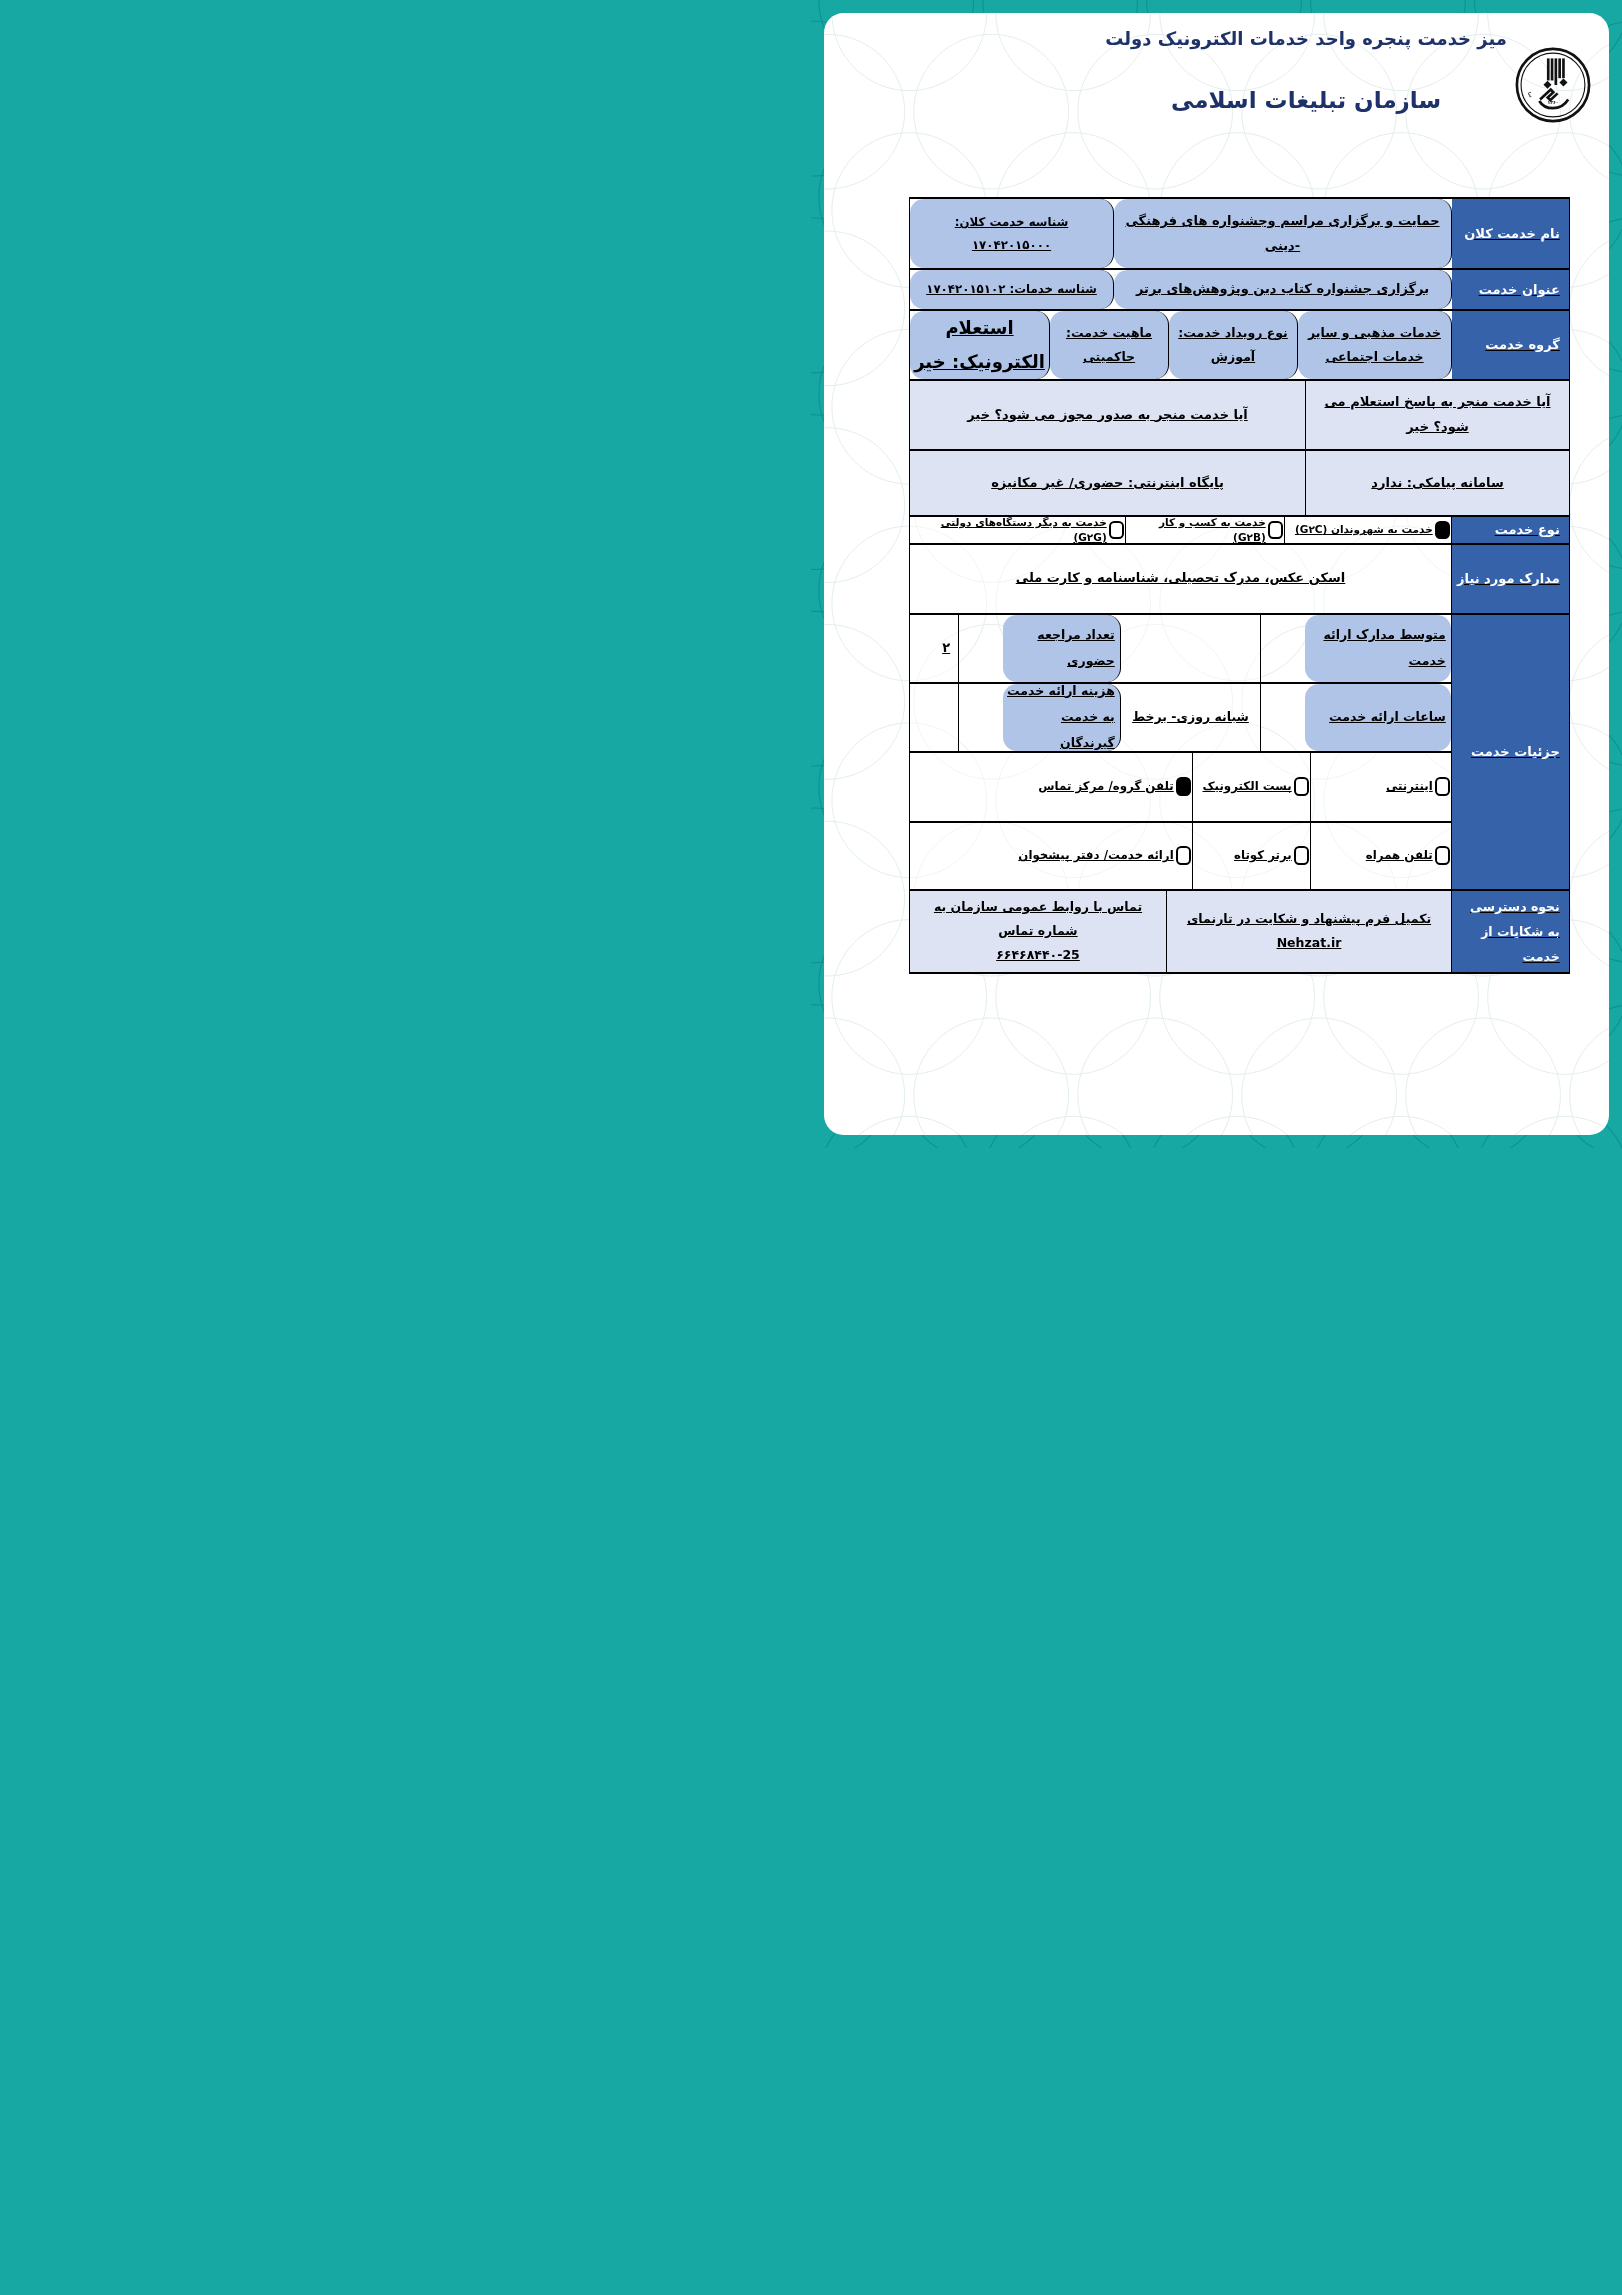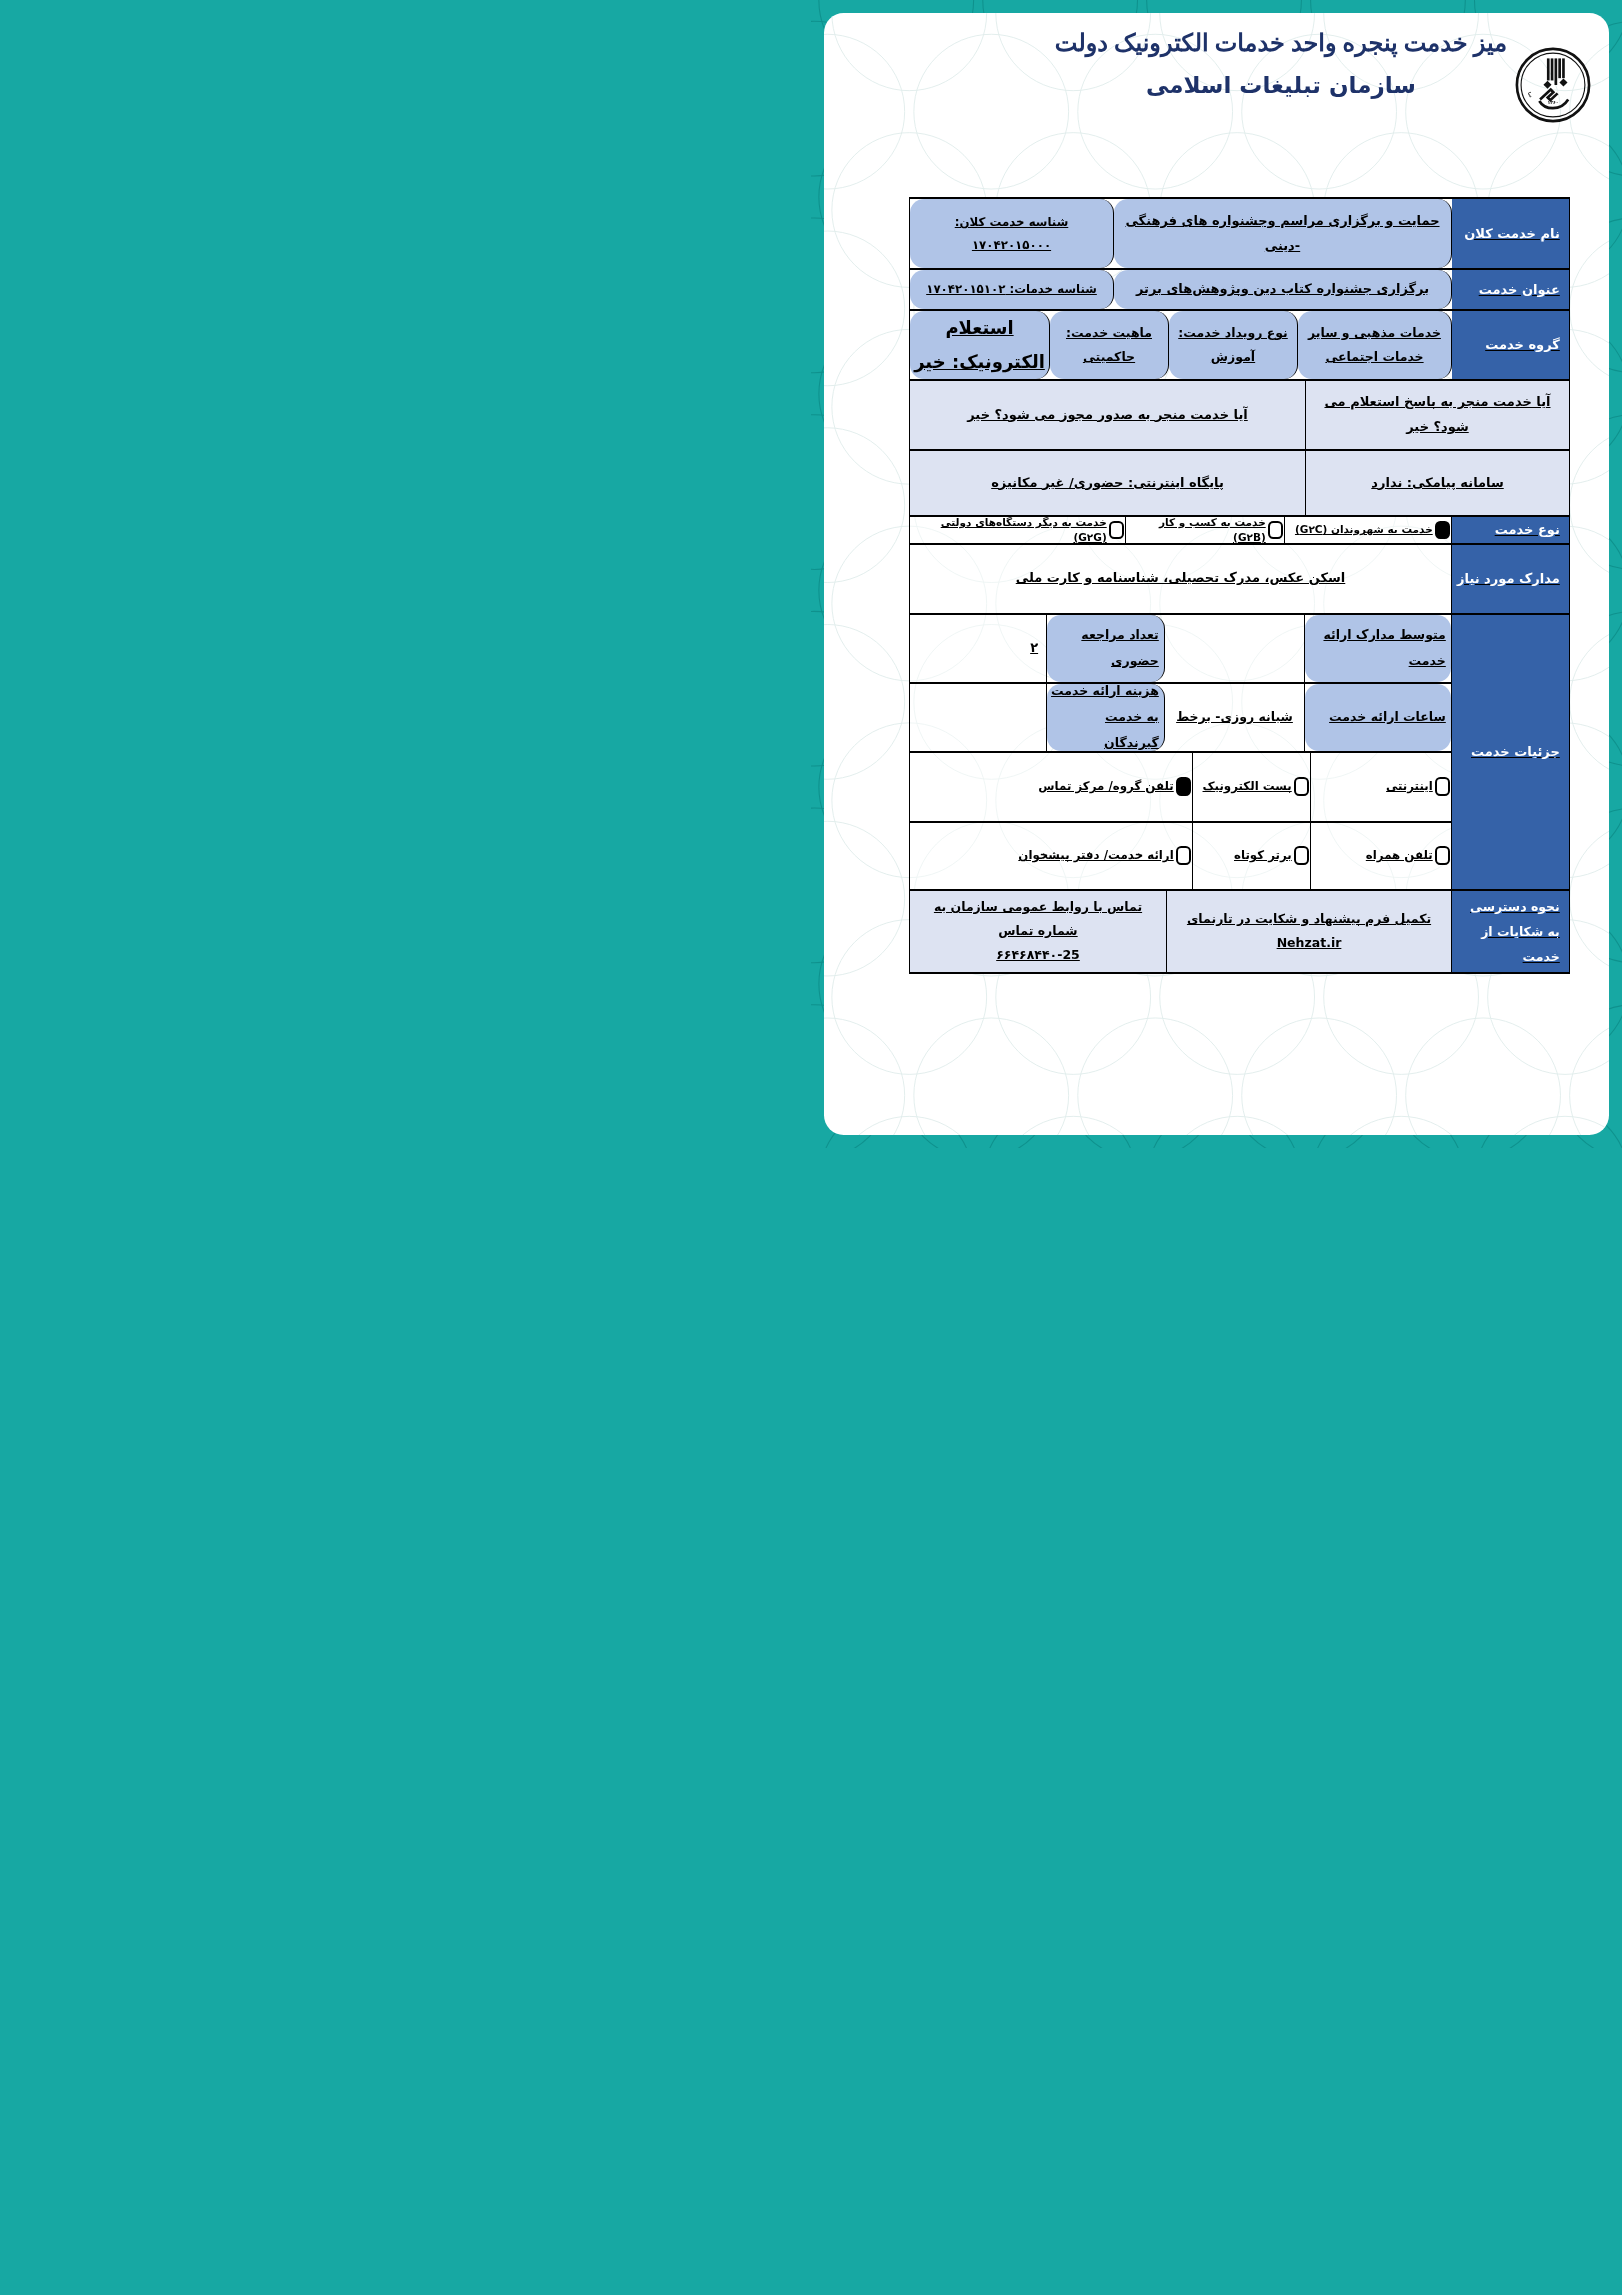--- a/index.html
+++ b/index.html
@@ -21,21 +21,21 @@
     background: #ffffff;
     border-radius: 19.7px;
     overflow: hidden;
   }
 
   
   .brand {
     position: absolute; top: 14.4px; right: 102px;
     text-align: center; color: #1e3269; z-index: 2;
   }
-  .brand .l1 { font-size: 24px; line-height: 1.35; margin-bottom: 10px; font-family: Liberation Serif, serif; }
+  .brand .l1 { font-size: 18px; line-height: 1.35; margin-bottom: 33px; }
   .brand .l2 { font-size: 23px; line-height: 1.35; }
   .logo { position: absolute; top: 34px; right: 18.4px; width: 76px; height: 76px; z-index: 2; }
 
   
   .table {
     position: absolute; top: 184px; right: 39px; width: 661px;
     border: 1.3px solid #000; border-top-width: 2px; border-bottom: none;
     z-index: 1;
     text-decoration: underline;
   }
@@ -51,21 +51,21 @@
     padding: 1.3px 3.9px;
   }
   .hd {
     background: #3562a8; color: #ffffff;
     justify-content: flex-start; text-align: right;
     padding-right: 9.2px; padding-left: 3.9px; line-height: 2;
   }
   .blue { background: #b0c4e7; border-radius: 14px; }
   .lav  { background: #dde3f2; }
   .wht  { background: rgba(255,255,255,0.45); }
-  .lbl  { justify-content: flex-start; text-align: right; padding-right: 5.2px; font-size: 12.5px; line-height: 2.1; }
+  .lbl  { justify-content: flex-start; text-align: right; padding-right: 5.2px; font-size: 12.5px; line-height: 2.1; margin-left: 44px; }
   .sm   { font-size: 11.8px; }
   .val-right { justify-content: flex-start; padding-right: 7.9px; }
 
   .opt { justify-content: flex-start; padding-right: 1.3px; gap: 2.6px; line-height: 1.4; }
   .opt .optlabel { text-align: right; }
   .opt6 .optlabel { font-size: 10.5px; }
   .opt10 .optlabel { font-size: 11.8px; }
   .cb {
     flex: none; width: 14.4px; height: 18.4px;
     border: 2px solid #000; border-radius: 5.2px;

